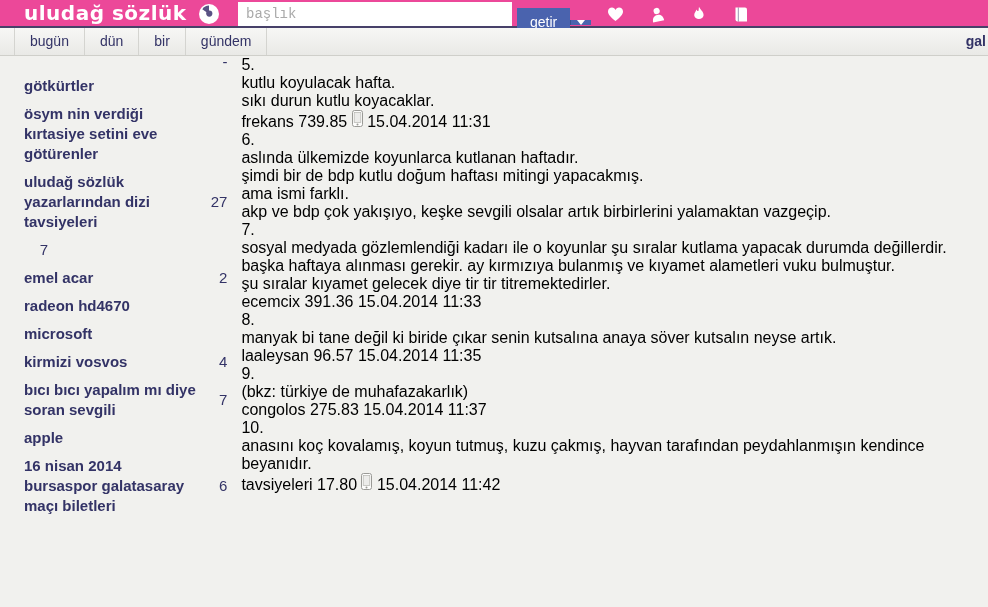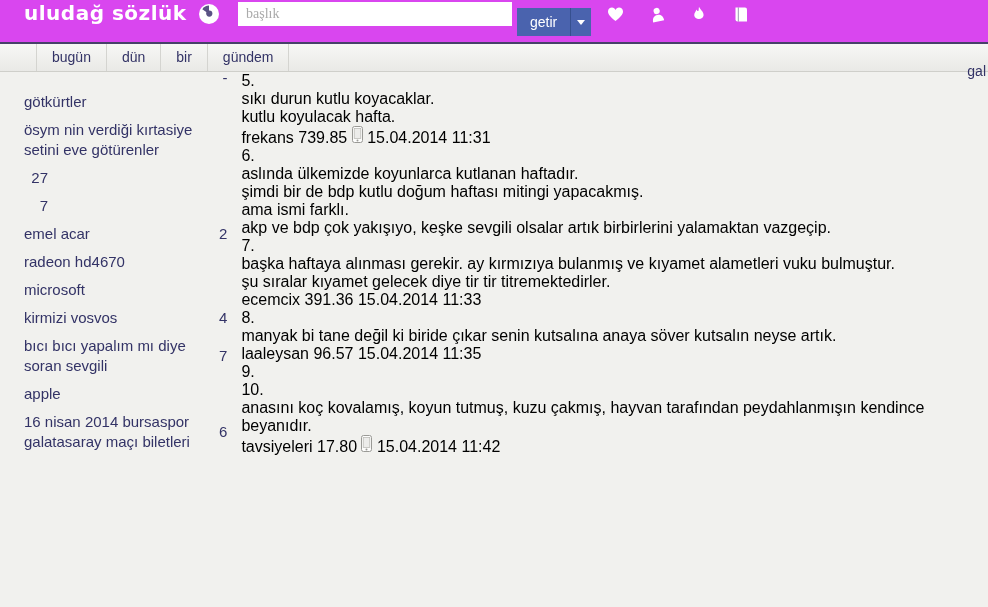--- a/index.html
+++ b/index.html
@@ -1,53 +1,53 @@
 <!DOCTYPE html>
 <html><head>
 <meta charset="utf-8">
 <style>
   * { margin:0; padding:0; box-sizing:border-box; }
   html,body { width:988px; height:607px; overflow:hidden; }
   body { font-family:"Liberation Sans", sans-serif; background:#f1f1ee; }
 
   
-  .header { position:relative; height:44px; background:#d946ef; border-bottom:2px solid #474169; }
+  .header { position:relative; height:28px; background:#ec4899; border-bottom:2px solid #474169; }
   .logo-text { position:absolute; left:24px; top:1px; font-family:"DejaVu Sans", sans-serif;
                font-size:20px; font-weight:bold; color:#ffffff; letter-spacing:0.5px; }
   .logo-icon { position:absolute; left:198px; top:3px; width:22px; height:22px; }
   .search-input { position:absolute; left:238px; top:2px; width:274px; height:24px; border:0;
-                  padding:0 8px; font-family:Liberation Serif, serif; font-size:14px; color:#333; outline:none; }
+                  padding:0 8px; font-family:Liberation Mono, monospace; font-size:14px; color:#333; outline:none; }
   .search-input::placeholder { color:#aaaaaa; }
-  .getir-group { position:absolute; left:517px; top:8px; height:28px; display:flex; }
+  .getir-group { position:absolute; left:517px; top:8px; height:28px; display:flex;align-items:center; }
   .getir-btn { background:#4a63ae; border:0; color:#fff; font-family:"Liberation Sans", sans-serif;
                font-size:14px; padding:0 13px; height:28px; cursor:pointer; }
   .getir-caret { width:21px; background:#4a63ae; border-left:1px solid #36508f; display:flex;
                  align-items:center; justify-content:center; cursor:pointer; }
   .caret-shape { width:0; height:0; border-left:4px solid transparent; border-right:4px solid transparent;
                  border-top:5px solid #ffffff; }
   .header-icons { position:absolute; left:606px; top:0; height:28px; display:flex; align-items:center; gap:24px; }
   .hicon { width:18px; height:18px; display:flex; align-items:center; justify-content:center; cursor:pointer; }
 
   
   .nav { position:relative; height:28px; background:linear-gradient(#f7f7f5,#e9e9e6);
          border-bottom:1px solid #cfcfca; display:flex; align-items:stretch;
          font-size:14px; color:#333366; padding-left:14px; }
   .nav-tab { line-height:27px; padding:0 15px; border-right:1px solid #d4d4d0; cursor:pointer; }
   .nav-tab:first-child { border-left:1px solid #d4d4d0; }
-  .nav-right { position:absolute; right:2px; top:14px; line-height:27px; color:#333366; cursor:pointer; }
+  .nav-right { position:absolute; right:2px; top:0; line-height:27px; color:#333366; cursor:pointer;font-weight:bold; }
 
   
   .layout { display:flex; height:548px; }
 
   
   .sidebar { width:245px; overflow:hidden; }
   .s-item { display:flex; align-items:center; padding:4px 14px 4px 24px; color:#333366;
             font-size:15px; line-height:20px; cursor:pointer; }
   .s-item.partial { height:16px; padding-top:0; padding-bottom:0; overflow:hidden; align-items:flex-end; }
-  .s-label { flex:1; padding-right:6px; }
+  .s-label { flex:1; padding-right:6px;font-weight:bold; }
   .s-count { width:24px; text-align:right; color:#98989', sans-serif; color:#999994; font-size:11px; font-weight:bold; }
   .s-sep { border-top:1px solid #dadad5; margin:0 6px 0 20px; }
 
   /* sidebar scrollbar */
   .sb-scroll { width:17px; background:#f8f8f6; border-left:1px solid #cfcfcb; border-right:1px solid #dcdcd8;
                position:relative; }
   .sb-arrow { height:15px; display:flex; align-items:center; justify-content:center; cursor:pointer; }
   .arrow-up { width:0; height:0; border-left:4px solid transparent; border-right:4px solid transparent;
               border-bottom:5px solid #5c5c58; }
   .sb-thumb { position:absolute; left:1px; right:1px; top:206px; height:145px; background:#fdfdfc;
@@ -110,21 +110,21 @@
     <span class="hicon">
       <svg width="16" height="17" viewBox="0 0 16 17">
         <path d="M2.5 1.5 H12 A2 2 0 0 1 14 3.5 V15.5 H4.5 A2 2 0 0 1 2.5 13.5 Z" fill="#ffffff"></path>
         <rect x="4.8" y="1.5" width="1.1" height="14" fill="#5a5284" opacity="0.55"></rect>
       </svg>
     </span>
   </div>
 </div>
 
 <div class="nav">
-  <div style="display:flex;margin-left:22px;">
+  <div style="display:flex;">
   <span class="nav-tab">bugün</span>
 
   <span class="nav-tab">dün</span>
 
   <span class="nav-tab">bir</span>
 
   <span class="nav-tab">gündem</span>
 </div>
   <span class="nav-right">gal</span>
 </div>
@@ -146,20 +146,21 @@
 
   <div class="s-sep"></div>
 
   <div class="s-item">
     <span class="s-label">ösym nin verdiği kırtasiye setini eve götürenler</span>
     <span class="s-count"></span>
   </div>
   <div class="s-sep"></div>
 
   <div class="s-item">
+    <span class="s-label">uludağ sözlük yazarlarından dizi tavsiyeleri</span>
     <span class="s-count">27</span>
   </div>
   <div class="s-sep"></div>
 
   <div class="s-sep"></div>
 
   <div class="s-item">
     <span class="s-count">7</span>
   </div>
   <div class="s-sep"></div>
@@ -216,22 +217,22 @@
     <div class="sb-thumb">
       <span class="sb-grip"></span>
     </div>
   </div>
 
   <div class="main">
   <div class="entry">
     <div class="e-num">5.</div>
     <div class="e-body">
       <div class="e-lines">
+            <div class="e-line">kutlu koyulacak hafta.</div>
             <div class="e-line">sıkı durun kutlu koyacaklar.</div>
-            <div class="e-line">kutlu koyulacak hafta.</div>
           </div>
       <div class="author-row">
         <span class="e-author">frekans</span>
         <span class="dot"></span>
         <span class="e-rating">739.85</span>
         <span class="phone-icon">
           <svg width="11" height="17" viewBox="0 0 11 17">
             <rect x="0.5" y="0.5" width="10" height="16" rx="2" fill="#fdfdfc" stroke="#9a9a96"></rect>
             <rect x="2.2" y="2.6" width="6.6" height="9.8" fill="#ececea" stroke="#b5b5b0" stroke-width="0.7"></rect>
             <circle cx="5.5" cy="14.4" r="1" fill="#9a9a96"></circle>
@@ -251,20 +252,21 @@
             <div class="e-line">ama ismi farklı.</div>
             <div class="e-line">akp ve bdp çok yakışıyo, keşke sevgili olsalar artık birbirlerini yalamaktan vazgeçip.</div>
           </div>
     </div>
   </div>
 
   <div class="entry">
     <div class="e-num">7.</div>
     <div class="e-body">
       <div class="e-lines">
+            <div class="e-line">sosyal medyada gözlemlendiği kadarı ile o koyunlar şu sıralar kutlama yapacak durumda değillerdir.</div>
             <div class="e-line">başka haftaya alınması gerekir. ay kırmızıya bulanmış ve kıyamet alametleri vuku bulmuştur.</div>
             <div class="e-line">şu sıralar kıyamet gelecek diye tir tir titremektedirler.</div>
           </div>
       <div class="author-row">
         <span class="e-author">ecemcix</span>
         <span class="dot"></span>
         <span class="e-rating">391.36</span>
         
         <span class="e-date">15.04.2014 11:33</span>
       </div>
@@ -282,20 +284,32 @@
         <span class="dot"></span>
         <span class="e-rating">96.57</span>
         
         <span class="e-date">15.04.2014 11:35</span>
       </div>
     </div>
   </div>
 
   <div class="entry">
     <div class="e-num">9.</div>
+    <div class="e-body">
+      <div class="e-lines">
+            <div class="e-line"><span>(bkz: </span><a class="bkz-link">türkiye de muhafazakarlık</a><span>)</span></div>
+          </div>
+      <div class="author-row">
+        <span class="e-author">congolos</span>
+        <span class="dot"></span>
+        <span class="e-rating">275.83</span>
+        
+        <span class="e-date">15.04.2014 11:37</span>
+      </div>
+    </div>
   </div>
 
   <div class="entry">
     <div class="e-num">10.</div>
     <div class="e-body">
       <div class="e-lines">
             <div class="e-line">anasını koç kovalamış, koyun tutmuş, kuzu çakmış, hayvan tarafından peydahlanmışın kendince beyanıdır.</div>
           </div>
       <div class="author-row">
         <span class="e-author">tavsiyeleri</span>

